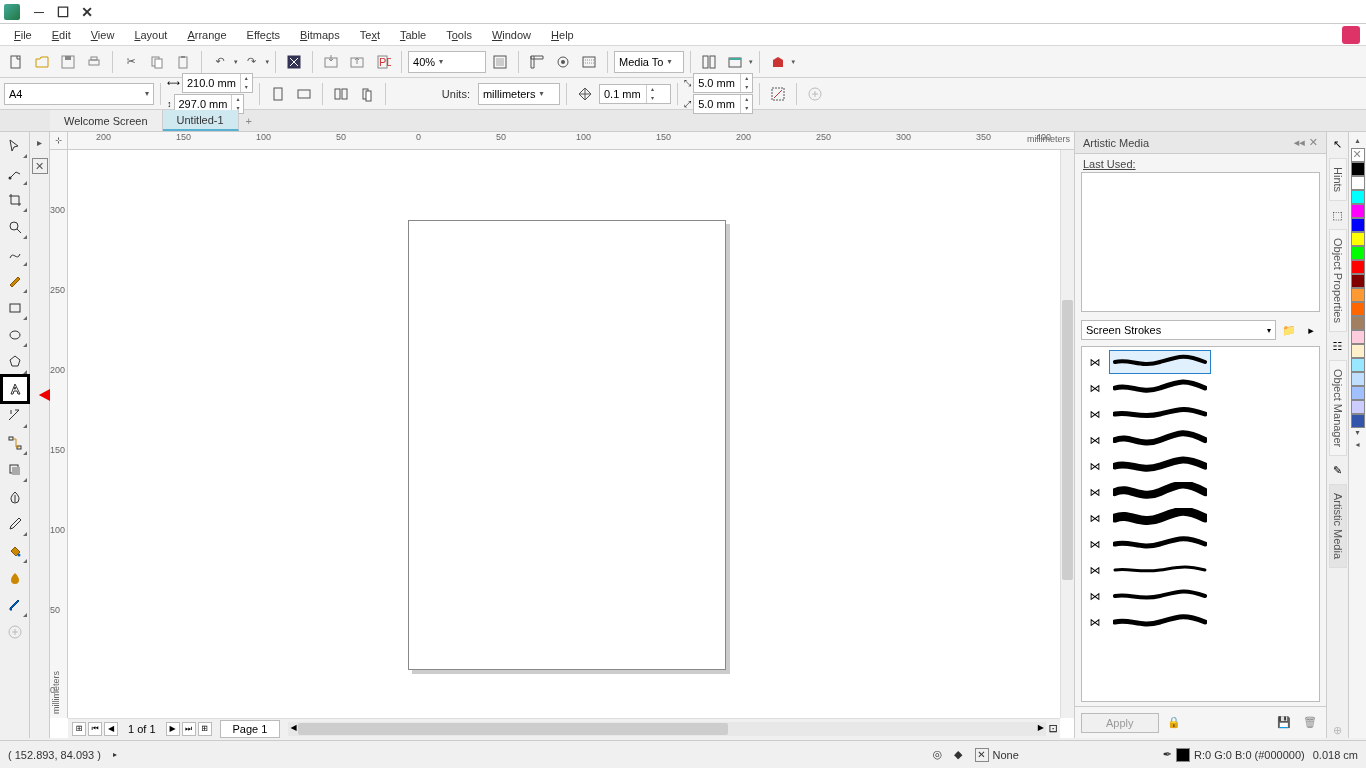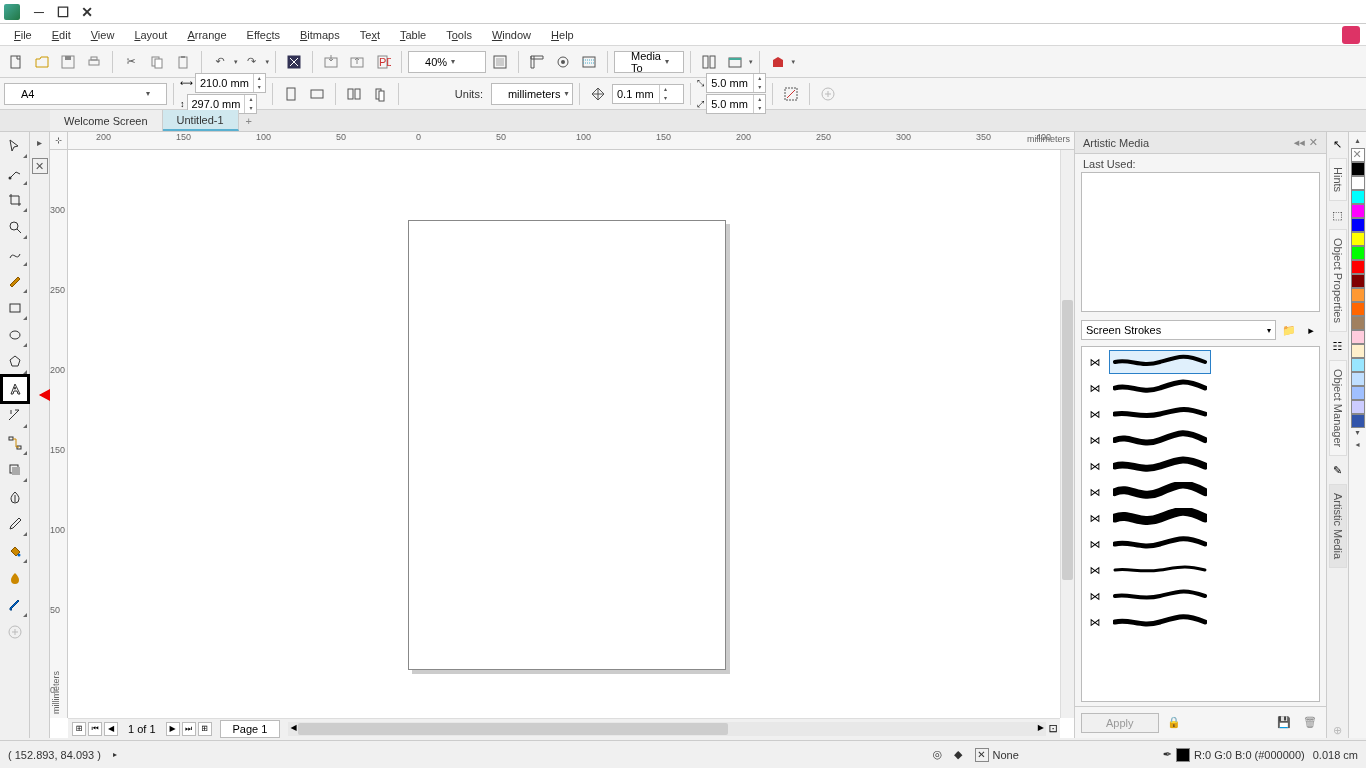--- a/index.html
+++ b/index.html
@@ -18,21 +18,21 @@
 .menubar .spacer { flex: 1; }
 .menubar .user-ico { width:18px; height:18px; background:#d36; border-radius:3px; margin-right:2px; }
 
 
 .toolbar { background: #f5f5f5; border-bottom: 1px solid #d0d0d0; display: flex; align-items: center; padding: 2px 4px; gap: 2px; }
 .toolbar.row1 { height: 32px; }
 .toolbar.row2 { height: 32px; }
 .tbtn { width: 24px; height: 24px; display: flex; align-items: center; justify-content: center; border: 1px solid transparent; border-radius: 2px; color:#555; }
 .tbtn svg { width:16px; height:16px; }
 .tsep { width: 1px; height: 22px; background: #ccc; margin: 0 4px; }
-.tcombo { height: 22px; border: 1px solid #bbb; background: #fff; display: flex; align-items: center; padding: 0 16px; }
+.tcombo { height: 22px; border: 1px solid #bbb; background: #fff; display: flex; align-items: center; padding: 0 4px; }
 .tcombo .arrow { margin-left: 4px; font-size: 8px; color:#555;}
 .tspin { display:flex; align-items:center; border:1px solid #bbb; background:#fff; height:20px; }
 .tspin .val { padding: 0 4px; min-width:46px; }
 .tspin .spb { width:12px; display:flex; flex-direction:column; }
 .tspin .spb div { height:9px; font-size:6px; text-align:center; line-height:9px; color:#555; border-left:1px solid #ccc;}
 .tlabel { color:#333; padding:0 6px;margin-left:44px; }
 
 
 .doctabs { height: 22px; background: #e8e8e8; border-bottom: 1px solid #ccc; display: flex; align-items: stretch; padding-left: 50px; }
 .doctabs .tab { padding: 3px 14px; border-right: 1px solid #ccc; background:#eee; color:#333; display:flex; align-items:center;}
@@ -72,21 +72,21 @@
 .hsb .pagenav .nb { width:14px; height:14px; display:flex; align-items:center; justify-content:center; border:1px solid #bbb; background:#fff; font-size:8px;}
 .hsb .pagenav .pl { padding:0 8px;}
 .hsb .pagetab { padding:2px 12px; border:1px solid #bbb; background:#fff; margin-left:4px;}
 .hsb .track { flex:1; margin-left:8px; background:#e8e8e8; height:14px; position:relative;}
 .hsb .track .th { position:absolute; left:10px; width:430px; top:1px; bottom:1px; background:#cdcdcd; border-radius:2px;}
 
 
 .docker { width: 252px; background: #f5f5f5; border-left: 1px solid #ccc; display: flex; flex-direction: column; }
 .docker .hdr { height: 22px; background: #e8e8e8; border-bottom: 1px solid #ccc; display: flex; align-items: center; padding: 0 8px; font-size:11px; color:#444;}
 .docker .hdr .dctl { margin-left:auto; display:flex; gap:4px; color:#888; font-size:10px;}
-.docker .lastused-lbl { padding: 4px 8px 2px; color:#444; }
+.docker .lastused-lbl { padding: 4px 8px 2px; color:#444;text-decoration:underline; }
 .docker .lastused-box { margin: 0 6px 6px; height: 140px; background:#fff; border:1px solid #bbb;}
 .docker .catrow { display:flex; align-items:center; padding:2px 6px; gap:4px;}
 .docker .catcombo { flex:1; height:20px; border:1px solid #bbb; background:#fff; display:flex; align-items:center; padding:0 4px;}
 .docker .catcombo .arrow{margin-left:auto; font-size:8px;}
 .docker .foldbtn, .docker .playbtn { width:18px; height:18px; display:flex; align-items:center; justify-content:center;}
 .docker .strokelist { flex:1; margin:4px 6px; background:#fff; border:1px solid #bbb; overflow-y:auto; padding:2px;}
 .docker .stroke-row { display:flex; align-items:center; padding:2px 2px; gap:6px;}
 .docker .stroke-row.sel .preview { outline:1px solid #2a80c8; background:#e0f0fc;}
 .docker .stroke-row .ico { width:18px; display:flex; justify-content:center;}
 .docker .stroke-row .preview { width:100px; height:22px; display:flex; align-items:center; justify-content:center;}
@@ -264,21 +264,21 @@
   <span class="tsep"></span>
   <span class="tbtn">
       <svg viewBox="0 0 16 16">
         <path d="M3 13V6l5-3 5 3v7H3" fill="#c33"></path>
       </svg>
     </span>
   <span style="font-size:7px;color:#555;">▾</span>
 </div>
 
 <div class="toolbar row2">
-  <span class="tcombo" style="width:163px;justify-content:center;">
+  <span class="tcombo" style="width:150px;justify-content:center;">
       <span>A4</span>
       <span class="arrow" style="margin-left:auto;">▾</span>
     </span>
   <span class="tsep"></span>
   <div style="display:flex;flex-direction:column;gap:1px;">
     <div style="display:flex;align-items:center;gap:2px;">
         <span style="font-size:9px;">⟷</span>
         <span class="tspin">
           <span class="val">210.0 mm</span>
           <span class="spb">

